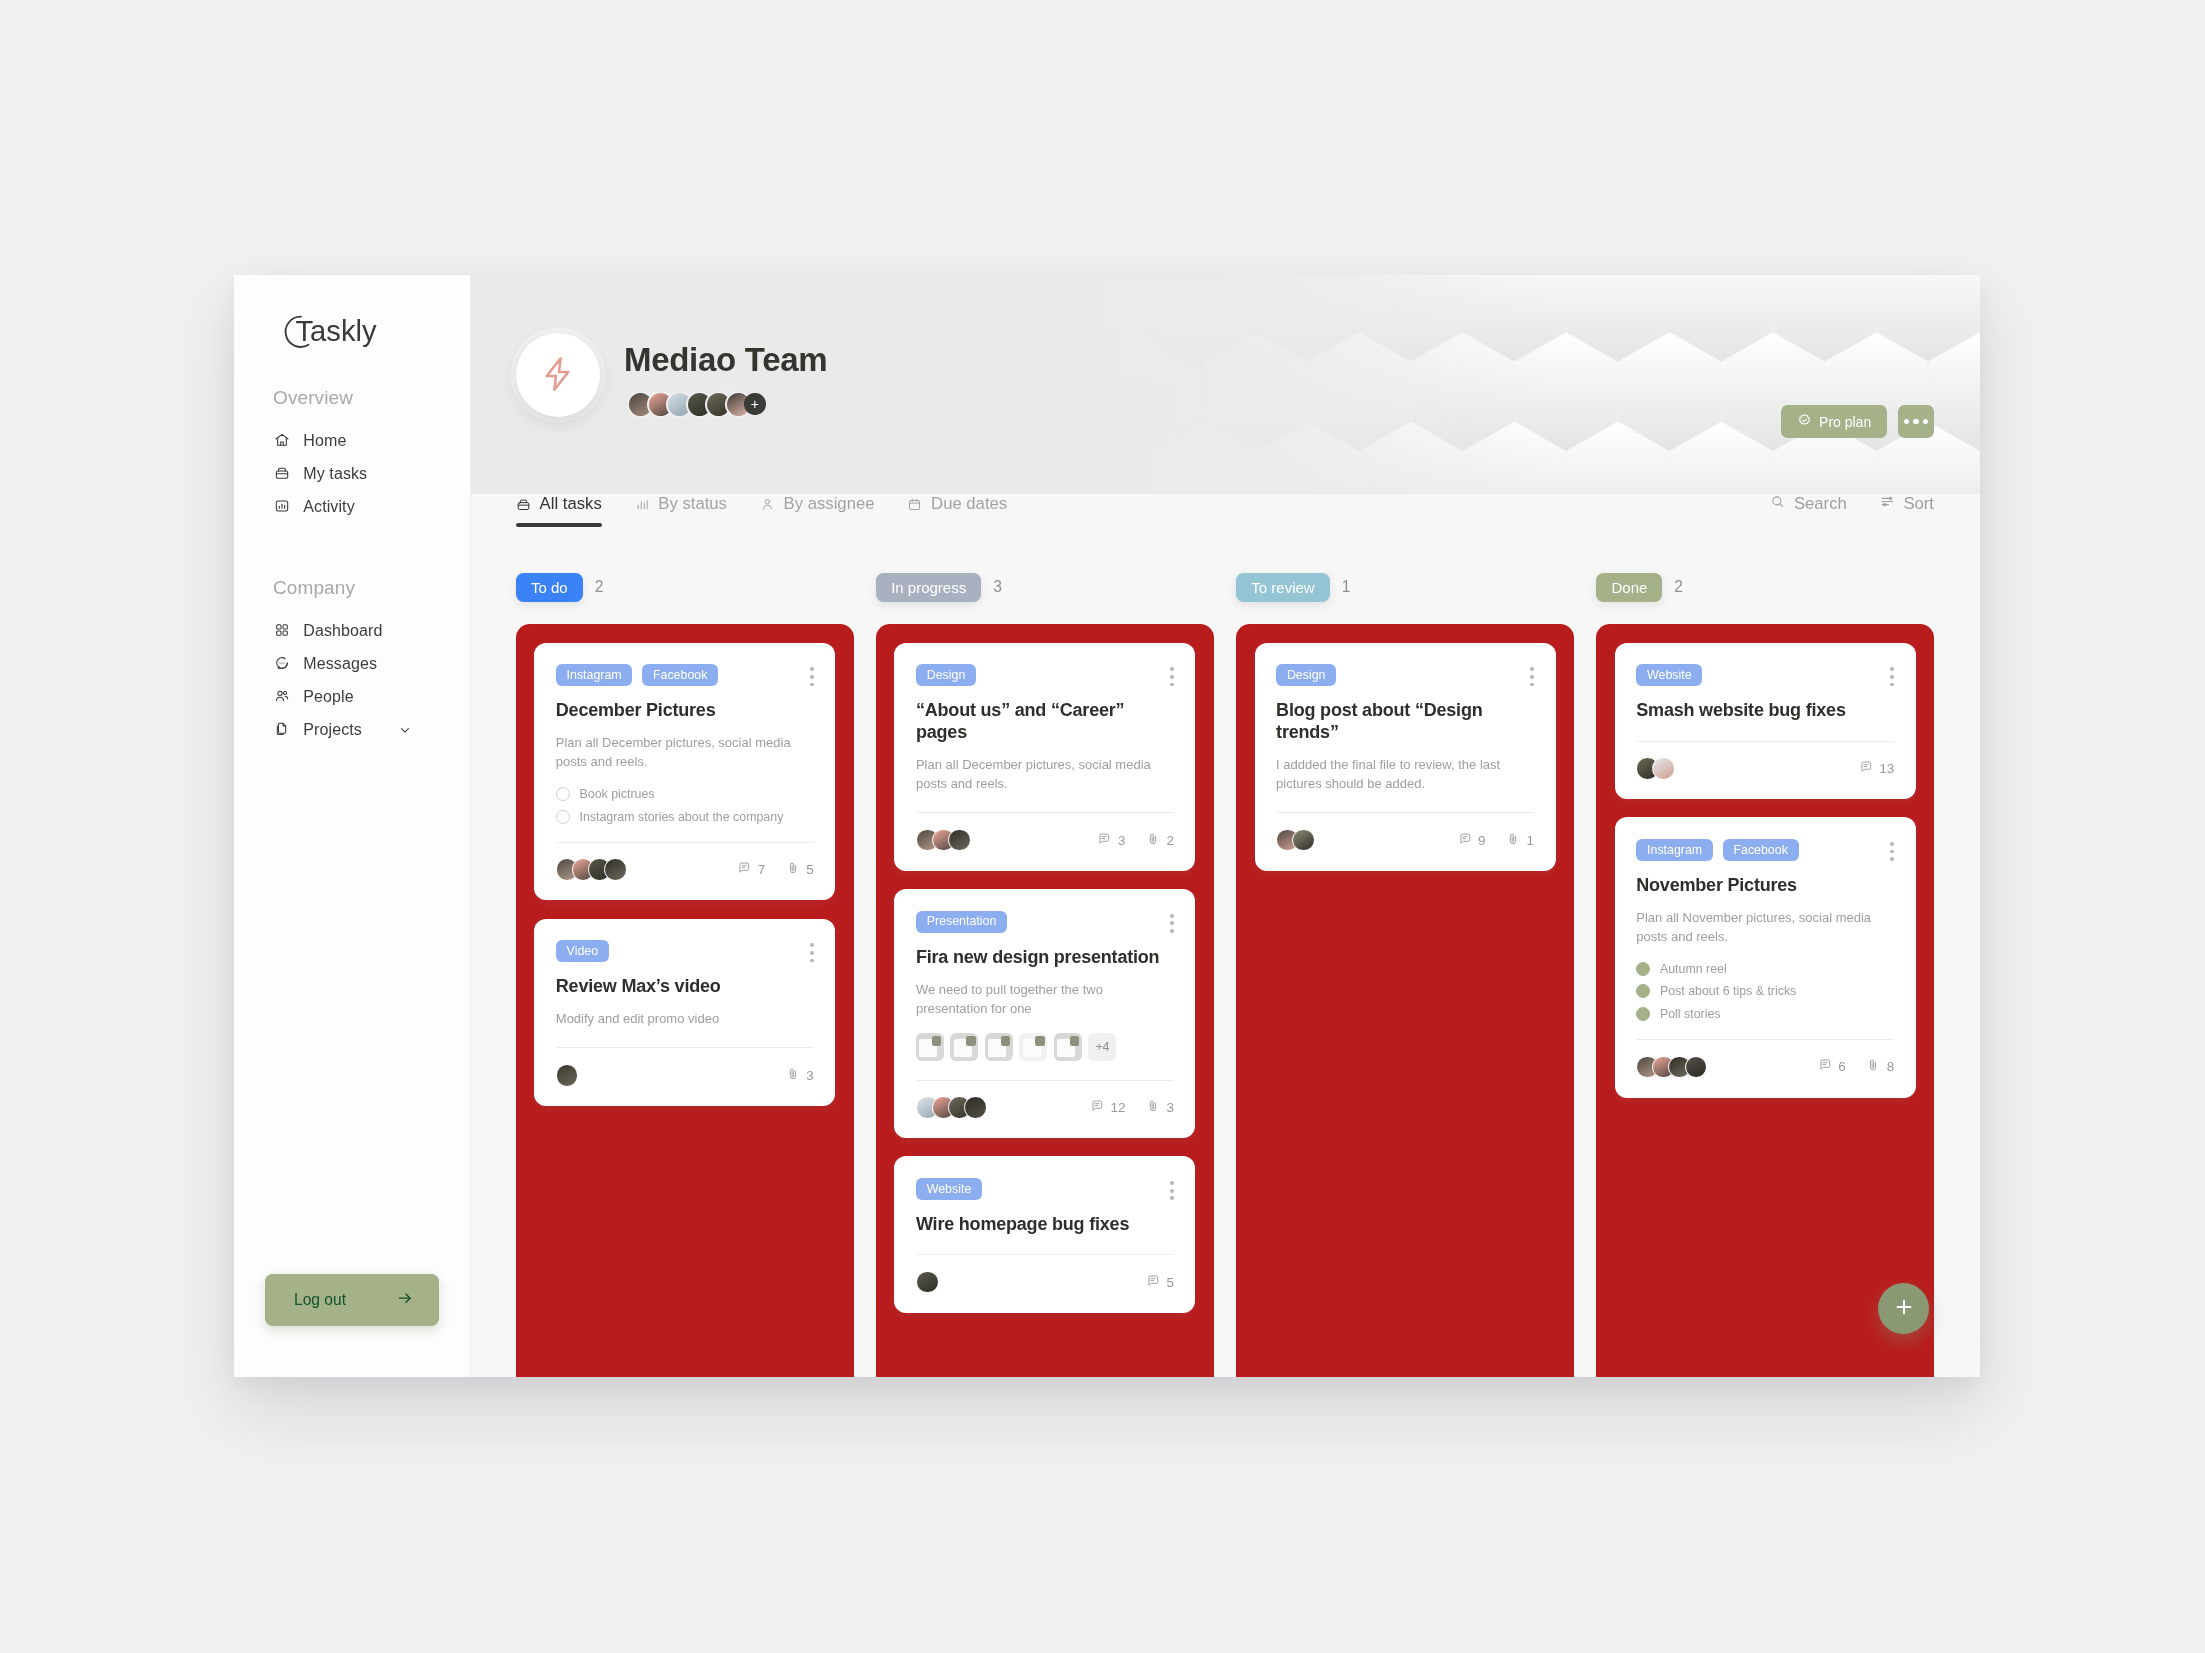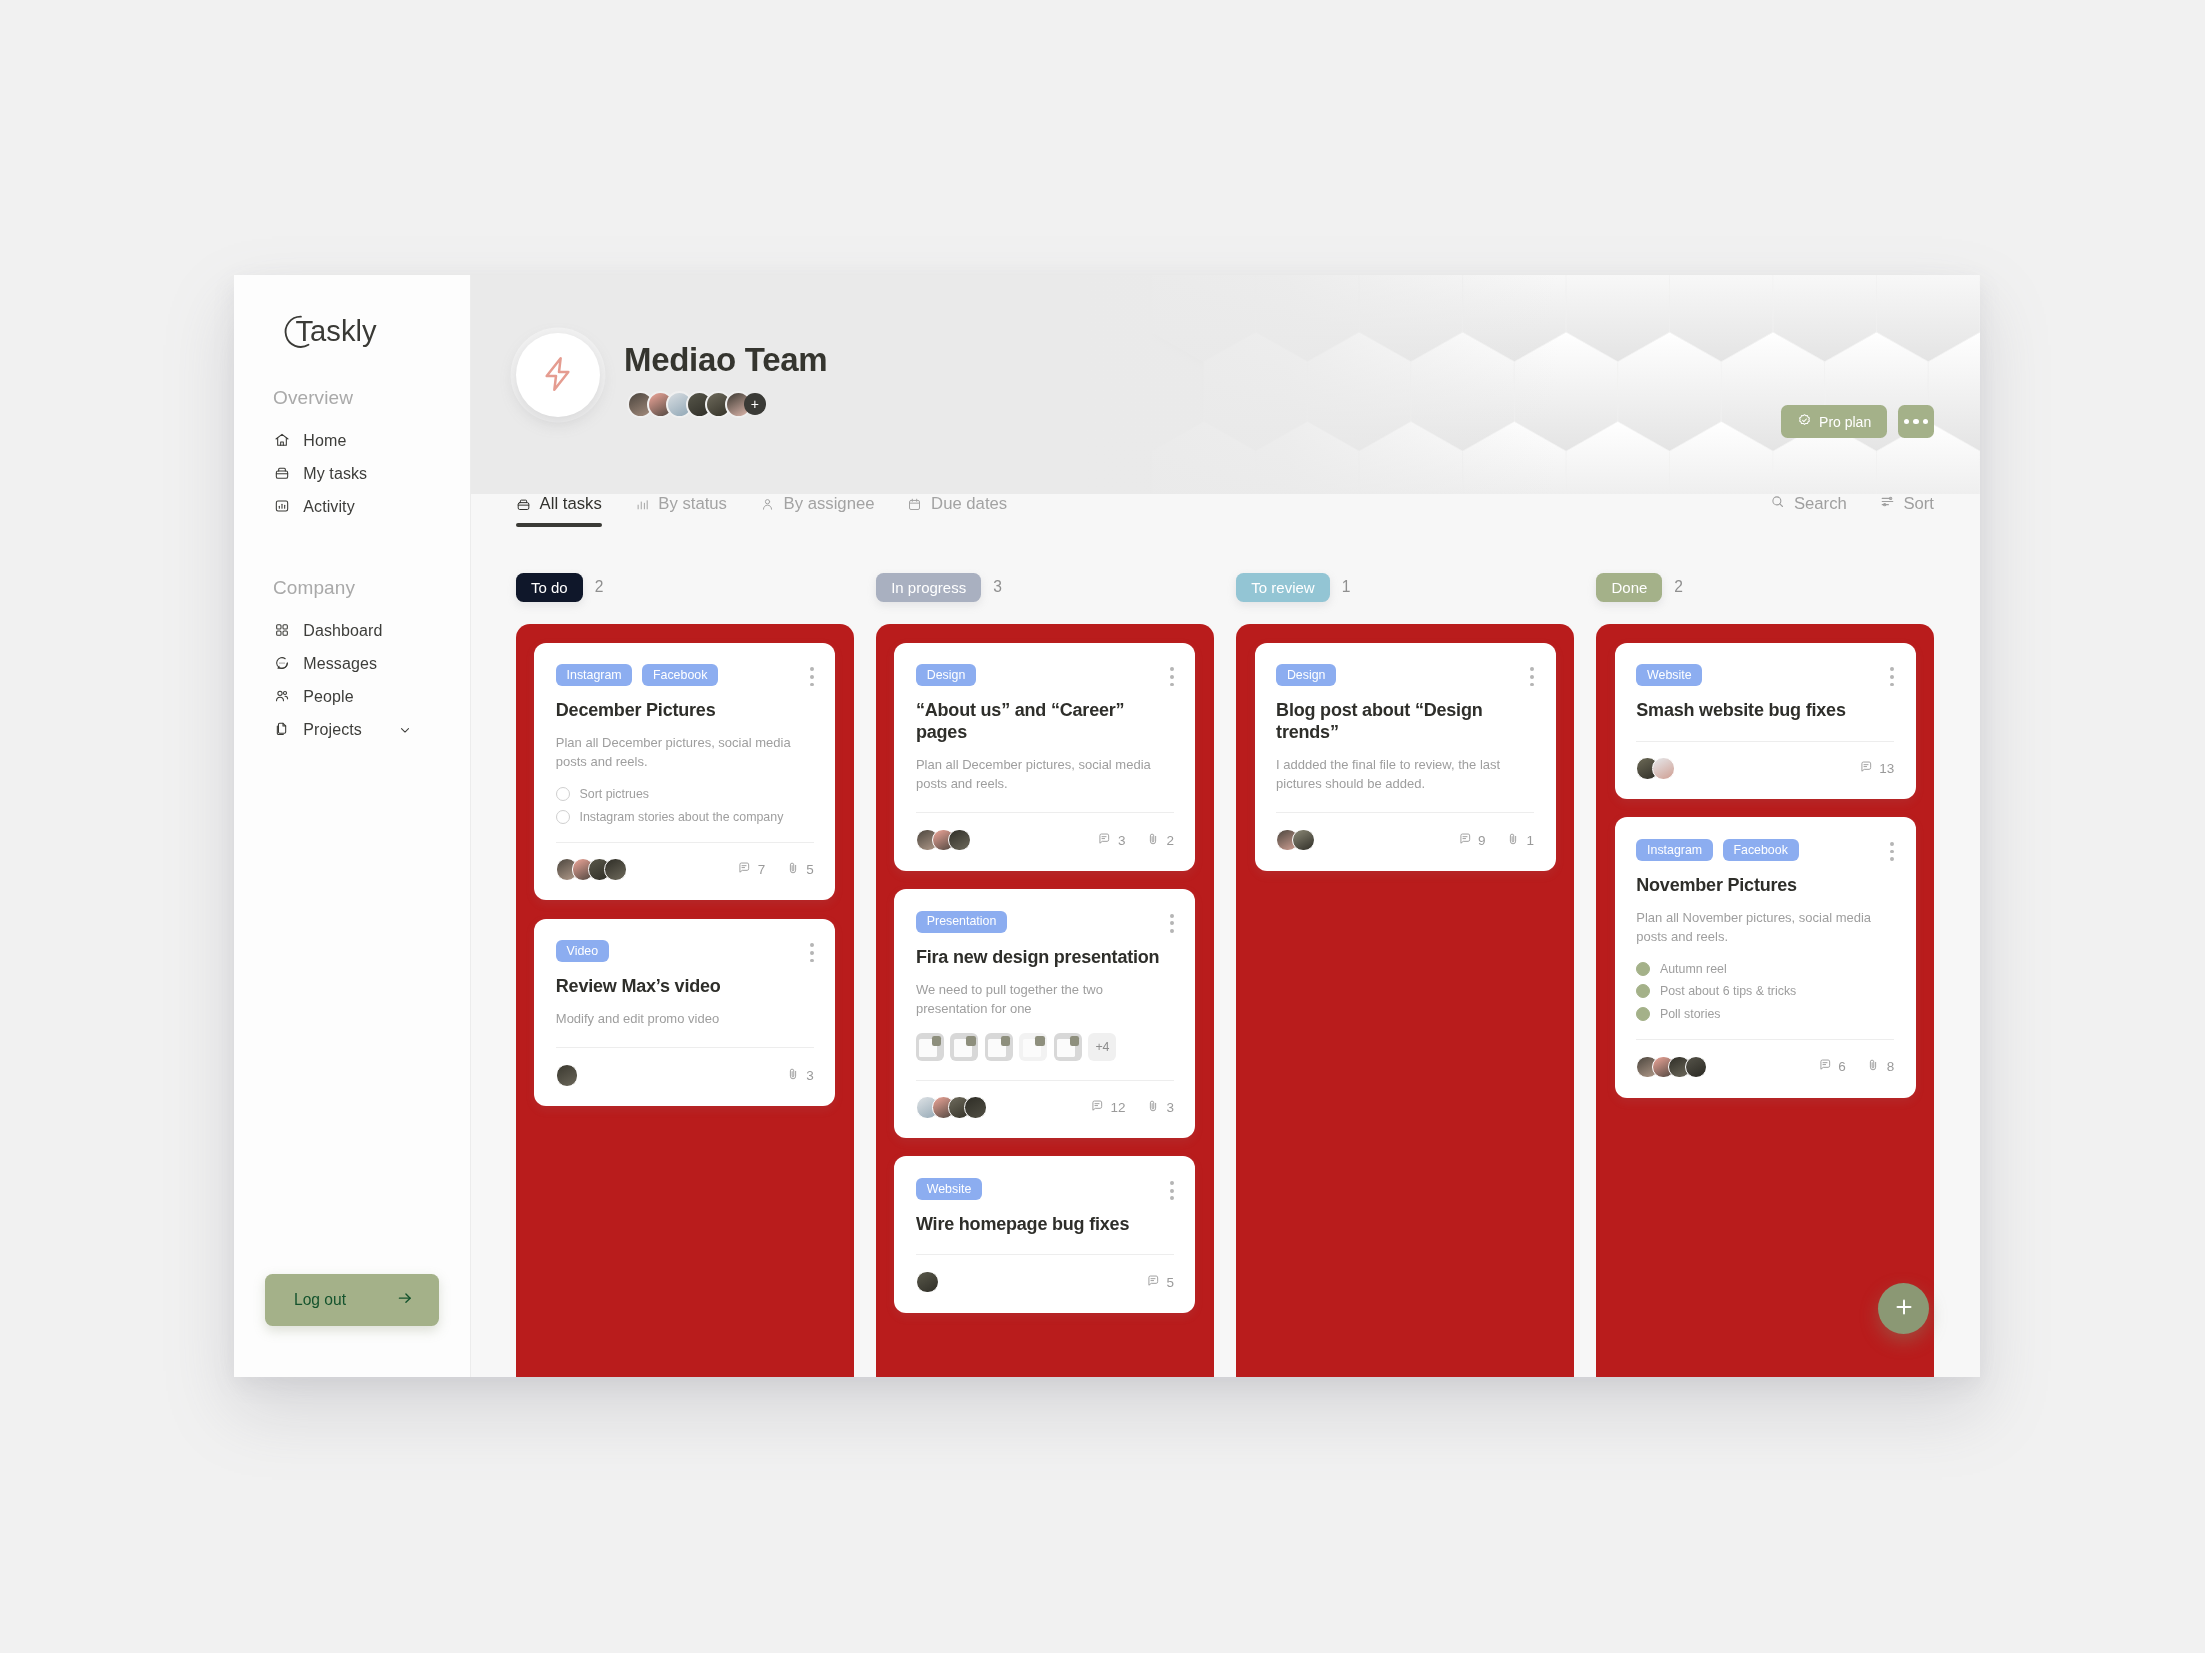--- a/index.html
+++ b/index.html
@@ -647,21 +647,21 @@
           </span>
           <span>Sort</span>
         </div>
       </div>
     </div>
 
     <div class="board">
 
       <div class="column">
         <div class="col-head">
-          <span class="col-chip" style="background:#0f172a">To do</span>
+          <span class="col-chip" style="background:#3b82f6">To do</span>
           <span class="col-count">2</span>
         </div>
         <div class="col-body">
 
           <div class="card">
             <div class="card-top">
               <div class="tag-row">
                 <span class="tag">Instagram</span>
                 <span class="tag">Facebook</span>
               </div>
@@ -669,21 +669,21 @@
                   <i></i>
                   <i></i>
                   <i></i>
                 </div>
             </div>
             <div class="card-title">December Pictures</div>
             <div class="card-desc">Plan all December pictures, social media posts and reels.</div>
             <div class="subtasks">
               <div class="subtask">
                 <span class="sub-box"></span>
-                <span class="sub-label">Sort pictrues</span>
+                <span class="sub-label">Book pictrues</span>
               </div>
               <div class="subtask">
                 <span class="sub-box"></span>
                 <span class="sub-label">Instagram stories about the company</span>
               </div>
             </div>
             <div class="card-divider"></div>
             <div class="card-foot">
               <div class="foot-avs">
                 <span class="av" style="background:linear-gradient(150deg,#4c463e,#b29b8b)"></span>

